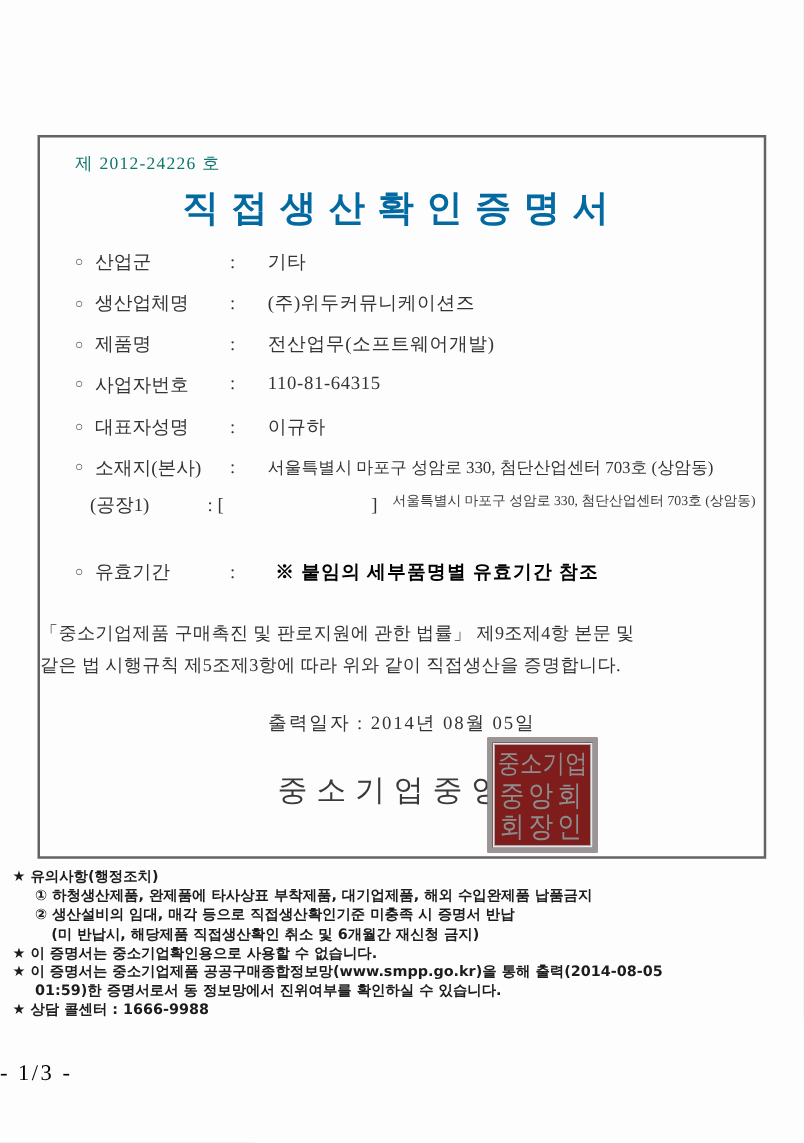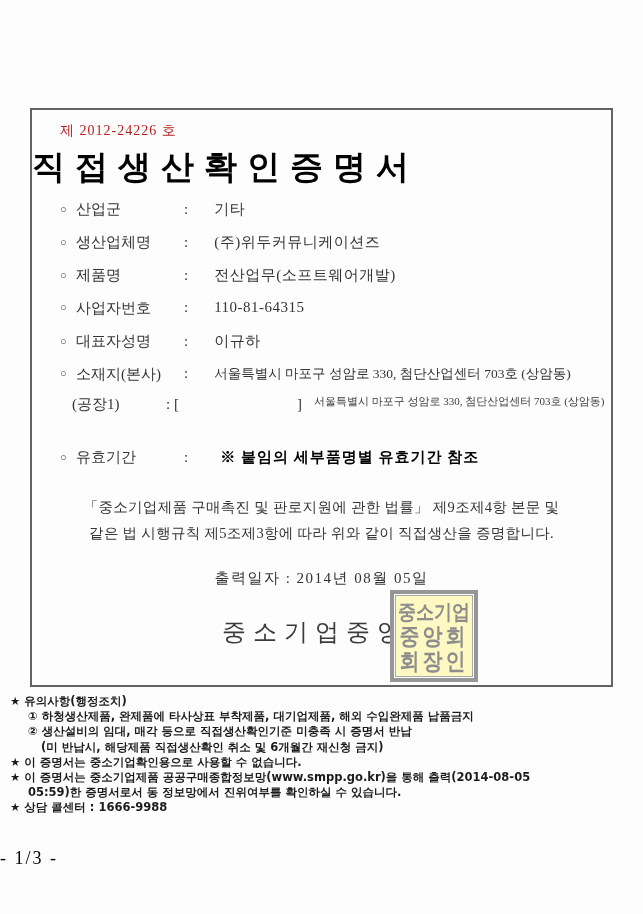--- a/index.html
+++ b/index.html
@@ -16,60 +16,60 @@
     position: absolute; left: 30px; top: 68px;
     font-size: 14px; letter-spacing: 3px; color:#3a3a3a;
   }
   .cert-box {
     position: absolute; left: 30px; top: 108px;
     width: 583px; height: 579px;
     border: 2px solid #636363;
     box-sizing: border-box;
     background: #fdfdfd;
   }
-  .doc-number { margin: 12px 0 0 28px; font-size: 14px; letter-spacing: 1px; color:#b91c1c; }
+  .doc-number { margin: 12px 0 0 28px; font-size: 14px; letter-spacing: 1px; color:#0f766e; }
   .title {
-    margin: 8px 0 14px; text-align: left;
-    font-size: 33px; line-height: 38px; letter-spacing: 10px;
-    font-weight: bold; color: #000000;
+    margin: 8px 0 14px; text-align: center;
+    font-size: 29px; line-height: 38px; letter-spacing: 10px;
+    font-weight: bold; color: #0369a1;
   }
   .field-row { margin: 0 0 11px 28px; font-size: 15px; height: 22px; white-space: nowrap; color:#343434; }
   .bullet { display: inline-block; width: 16px; font-size: 11px; vertical-align: 1px; color:#444; }
   .flabel { display: inline-block; width: 96px; text-align: justify; text-align-last: justify; vertical-align: top; }
   .colon { display: inline-block; margin-left: 12px; }
   .fvalue { margin-left: 26px; letter-spacing: 0.5px; }
   .small-val { font-size: 13.5px; letter-spacing: 0; }
   .factory-row { margin: -3px 0 0 40px; font-size: 15px; white-space: nowrap; color:#343434; }
   .factory-label { display: inline-block; width: 84px; }
   .factory-colon { margin-left: 10px; }
   .bracket-gap { display: inline-block; width: 118px; }
   .factory-addr {
     display: inline-block; width: 305px;
     font-size: 11px; line-height: 13.5px;
     vertical-align: top; margin-left: 12px;
     white-space: normal; letter-spacing: 0; color:#3c3c3c;
   }
   .validity-row { margin-top: 34px; }
   .validity-val { font-weight: bold; font-size: 15px; letter-spacing: 1px; color:#000000;margin-left:32px; }
-  .statement { margin-top: 24px; text-align: center; font-size: 14.5px; line-height: 26px; letter-spacing: 0.3px; color:#343434; }
+  .statement { margin-top: 24px; font-size: 14.5px; line-height: 26px; letter-spacing: 0.3px; color:#343434; }
   .print-date { margin-top: 23px; text-align: center; font-size: 15px; letter-spacing: 1.5px; color:#333; }
   .issuer {
     position: absolute; left: 190px; top: 506px;
     font-size: 24px; letter-spacing: 7px; color: #3a3a3a;
   }
   .seal {
     position: absolute; left: 358px; top: 480px;
     width: 80px; height: 84px;
     border: 4px solid #969696;
     box-shadow: inset 0 0 0 1px #fdfdfd, inset 0 0 0 2px #a8a8a8;
     display: flex; flex-direction: column; justify-content: center; align-items: center;
     color: #8d8d8d;
     font-family: "DejaVu Sans","Liberation Sans",sans-serif;
-    font-weight: bold;
-    background: #fef9c3;
+    font-weight: normal;
+    background: #7f1d1d;
   }
   .seal-row-0 { font-size: 18px; line-height: 25px; letter-spacing: 0px; transform: scaleY(1.15); }
   .seal-row-1, .seal-row-2 { font-size: 20px; line-height: 25px; letter-spacing: 3px; transform: scaleY(1.15); }
   .footnotes {
     position: absolute; left: 10px; top: 694px; width: 630px;
     font-family: "DejaVu Sans","Liberation Sans",sans-serif;
     font-weight: bold; font-size: 11.5px; line-height: 15.2px;
     color: #1c1c1c; white-space: nowrap;
   }
   .fn-indent-1 { padding-left: 18px; }
@@ -141,19 +141,19 @@
 
   </div>
 
   <div class="footnotes">
     <div>★ 유의사항(행정조치)</div>
     <div class="fn-indent-1">① 하청생산제품, 완제품에 타사상표 부착제품, 대기업제품, 해외 수입완제품 납품금지</div>
     <div class="fn-indent-1">② 생산설비의 임대, 매각 등으로 직접생산확인기준 미충족 시 증명서 반납</div>
     <div class="fn-indent-2">(미 반납시, 해당제품 직접생산확인 취소 및 6개월간 재신청 금지)</div>
     <div>★ 이 증명서는 중소기업확인용으로 사용할 수 없습니다.</div>
     <div>★ 이 증명서는 중소기업제품 공공구매종합정보망(www.smpp.go.kr)을 통해 출력(2014-08-05</div>
-    <div class="fn-indent-1">05:59)한 증명서로서 동 정보망에서 진위여부를 확인하실 수 있습니다.</div>
+    <div class="fn-indent-1">01:59)한 증명서로서 동 정보망에서 진위여부를 확인하실 수 있습니다.</div>
     <div>★ 상담 콜센터 : 1666-9988</div>
   </div>
 
   <div class="page-number">- 1/3 -</div>
 
 </div>
 
 </body></html>

